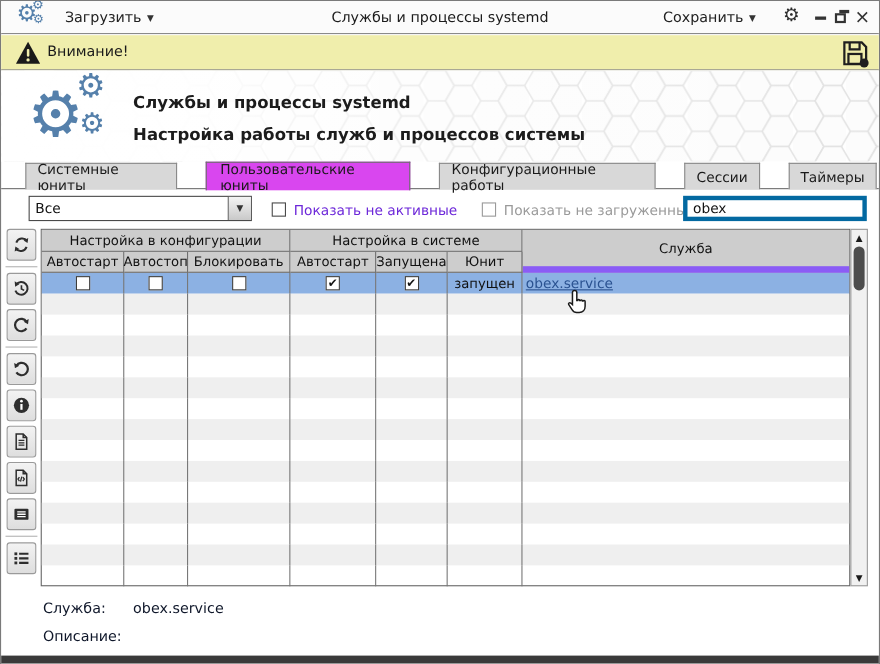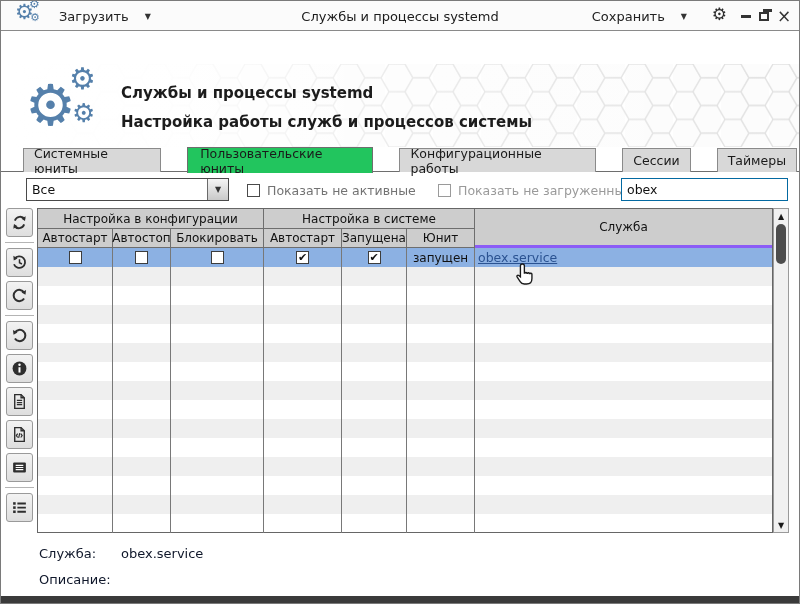--- a/index.html
+++ b/index.html
@@ -5,21 +5,21 @@
   * { margin:0; padding:0; box-sizing:border-box; }
   html,body { width:800px; height:604px; font-family:"DejaVu Sans", sans-serif; background:#fff; }
   #window { position:relative; width:800px; height:604px; border:1px solid #7a7a7a; background:#fff; overflow:hidden; }
 
   
   #titlebar { position:absolute; left:0; top:0; width:100%; height:30px; background:#fbfbfb; border-bottom:1px solid #8a8a8a; }
   .appicon { position:absolute; left:14px; top:3px; width:30px; height:26px; color:#5580ab; }
   .appicon .g1 { position:absolute; left:0; top:-4px; font-size:21px; }
   .appicon .g2 { position:absolute; left:14px; top:-7px; font-size:12px; }
   .appicon .g3 { position:absolute; left:15px; top:7px; font-size:11px; }
-  .menubtn { position:absolute; top:0; height:30px; display:flex; align-items:center; gap:16px; font-size:13px; color:#222; cursor:default; }
+  .menubtn { position:absolute; top:0; height:30px; display:flex; align-items:center; gap:5px; font-size:13px; color:#222; cursor:default; }
   #load-menu { left:58px; }
   #save-menu { right:112px; }
   .caret { font-size:8px; color:#333; }
   #win-title { position:absolute; left:0; right:0; top:0; height:30px; display:flex; align-items:center; justify-content:center; font-size:13px; color:#1c1c1c; }
   #settings-gear { position:absolute; right:72px; top:3px; font-size:17px; color:#2d2d2d; }
   .winctl { position:absolute; top:0; height:30px; display:flex; align-items:center; justify-content:center; width:18px; }
   #btn-min { right:44px; } #btn-max { right:26px; } #btn-close { right:6px; }
   .minbar { width:10px; height:3px; background:#333; }
   .maxbox { width:10px; height:9px; border:2px solid #333; position:relative; }
   .maxbox::before { content:""; position:absolute; left:2px; top:-5px; width:9px; height:3px; background:#333; }
@@ -38,47 +38,47 @@
   .logo .g1 { position:absolute; left:0; top:2px; font-size:57px; }
   .logo .g2 { position:absolute; left:44px; top:-9px; font-size:30px; }
   .logo .g3 { position:absolute; left:47px; top:28px; font-size:26px; }
   #hero-title { position:absolute; left:120px; top:20px; font-size:15px; font-weight:bold; color:#1c1c1c; }
   #hero-sub { position:absolute; left:120px; top:49px; font-size:15px; font-weight:bold; color:#1c1c1c; }
 
   
   #tabbar { position:absolute; left:22px; top:146px; height:25px; display:flex; z-index:3;gap:24px; }
   .tab { height:24px; margin-top:1px; padding:0 10px; display:flex; align-items:center; font-size:12.5px; color:#1a1a1a;
          background:#d8d8d8; border:1px solid #8a8a8a; border-bottom:none; margin-right:2px; }
-  .tab.active { background:#22c55e; border-color:#6e6e6e; height:26px; margin-top:0; z-index:4;padding-left:12px; }
+  .tab.active { background:#d946ef; border-color:#6e6e6e; height:26px; margin-top:0; z-index:4;padding-left:12px; }
   #panel-topline { position:absolute; left:0; top:170px; width:100%; height:1px; background:#6e6e6e; z-index:2; }
 
   
   #combo { position:absolute; left:25px; top:177px; width:203px; height:23px; border:1px solid #4a4a4a; background:#fff; font-size:12.5px; }
   #combo-value { position:absolute; left:5px; top:3px; color:#111; }
   #combo-btn { position:absolute; right:0; top:0; width:21px; height:21px; background:linear-gradient(#f4f4f4,#c9c9c9); border-left:1px solid #6a6a6a; display:flex; align-items:center; justify-content:center; }
   .cb { width:13px; height:13px; border:1px solid #4a4a4a; background:#fff; display:inline-block; }
   .cb.gray { border-color:#9a9a9a; }
-  #chk1 { position:absolute; left:246px; top:182px; display:flex; align-items:center; gap:7px; font-size:12.5px; color:#737373; }
+  #chk1 { position:absolute; left:246px; top:182px; display:flex; align-items:center; gap:7px; font-size:12.5px; color:#6d28d9; }
   #chk2 { position:absolute; left:437px; top:182px; display:flex; align-items:center; gap:7px; font-size:12.5px; color:#9a9a9a; }
-  #search { position:absolute; left:620px; top:177px; width:167px; height:23px; border:1px solid #0369a1; font-size:12.5px; padding:0 5px; font-family:"DejaVu Sans",sans-serif; color:#111; background:#fff; }
+  #search { position:absolute; left:620px; top:177px; width:167px; height:23px; border:4px solid #0369a1; font-size:12.5px; padding:0 5px; font-family:"DejaVu Sans",sans-serif; color:#111; background:#fff; }
 
   
   #toolbar { position:absolute; left:3px; top:207px; width:31px; display:flex; flex-direction:column; align-items:center; }
   .tbtn { width:27px; height:29px; background:linear-gradient(#f3f3f3,#dedede); border:1px solid #9a9a9a; border-radius:3px; display:flex; align-items:center; justify-content:center; margin-bottom:4px; }
   .tsep { width:29px; height:1px; background:#b4b4b4; margin:1px 0 5px 0; }
 
   
   #table { position:absolute; left:36px; top:207px; width:736px; height:325px; border:1px solid #666; background:#fff; }
   .tgrid { display:grid; grid-template-columns:75px 58px 93px 78px 65px 68px 1fr; }
   #thead { display:grid; grid-template-columns:75px 58px 93px 78px 65px 68px 1fr; grid-template-rows:20px 19px; background:#737373; }
   .hc { border-right:1px solid #6e6e6e; border-bottom:1px solid #6e6e6e; display:flex; align-items:center; justify-content:center; font-size:12px; color:#111; background:#cdcdcd; }
   .hc.last { border-right:none; }
   #gh-config { grid-column:1/4; grid-row:1; }
   #gh-system { grid-column:4/7; grid-row:1; }
-  #gh-service { grid-column:7; grid-row:1/3; border-bottom:3px solid #8b5cf6; }
+  #gh-service { grid-column:7; grid-row:1/3; border-bottom:6px solid #8b5cf6; }
   .trow { height:19px; }
   .tcell { border-right:1px solid #787878; display:flex; align-items:center; justify-content:center; font-size:12px; color:#111; overflow:hidden; }
   .tcell.last { border-right:none; justify-content:flex-start; padding-left:3px; }
   .trow.sel { background:#8cb1e3; }
   .trow.alt { background:#efefef; }
   .rowcb { width:13px; height:13px; border:1px solid #3d3d3d; background:#fff; display:flex; align-items:center; justify-content:center; font-size:11px; line-height:1; color:#111; }
   a.svclink { color:#2a5291; text-decoration:underline; font-size:12.5px; }
 
   
   #vscroll { position:absolute; left:772px; top:207px; width:16px; height:325px; background:#f1f1f1; border:1px solid #9a9a9a; }
@@ -123,20 +123,34 @@
         <span class="minbar"></span>
       </div>
     <div class="winctl" id="btn-max">
         <span class="maxbox"></span>
       </div>
     <div class="winctl" id="btn-close">
         <span class="closex">×</span>
       </div>
   </div>
 
+  <div id="warnbar">
+    <svg id="warn-tri" width="25" height="22" viewBox="0 0 24 22">
+      <path d="M12 1 L23 21 H1 Z" fill="#1a1a1a"></path>
+      <rect x="10.9" y="7.5" width="2.3" height="7" rx="1" fill="#f0eeac"></rect>
+      <circle cx="12" cy="17.5" r="1.5" fill="#f0eeac"></circle>
+    </svg>
+    <span id="warn-text">Внимание!</span>
+    <svg id="save-flop" width="27" height="27" viewBox="0 0 24 24">
+      <path d="M3.2 3.2 h14 l3.6 3.6 v14 h-17.6 z" fill="none" stroke="#1f1f1f" stroke-width="1.8"></path>
+      <path d="M7.5 3.4 v5.4 h8 v-5.4" fill="none" stroke="#1f1f1f" stroke-width="1.8"></path>
+      <rect x="6.5" y="12.5" width="10.5" height="8" fill="none" stroke="#1f1f1f" stroke-width="1.8"></rect>
+      <circle cx="19.2" cy="19.8" r="3.6" fill="#1f1f1f"></circle>
+    </svg>
+  </div>
 
   <div id="hero">
     <svg id="hexes" width="798" height="83">
       <defs>
         <pattern id="hexp" width="48" height="27.7" patternUnits="userSpaceOnUse">
           <g fill="#fcfcfc" stroke="#e0e0e0" stroke-width="1.4">
             <path d="M28 13.85 L20 27.7 L4 27.7 L-4 13.85 L4 0 L20 0 Z"></path>
             <path d="M52 0 L44 13.85 L28 13.85 L20 0 L28 -13.85 L44 -13.85 Z"></path>
             <path d="M52 27.7 L44 41.55 L28 41.55 L20 27.7 L28 13.85 L44 13.85 Z"></path>
           </g>

